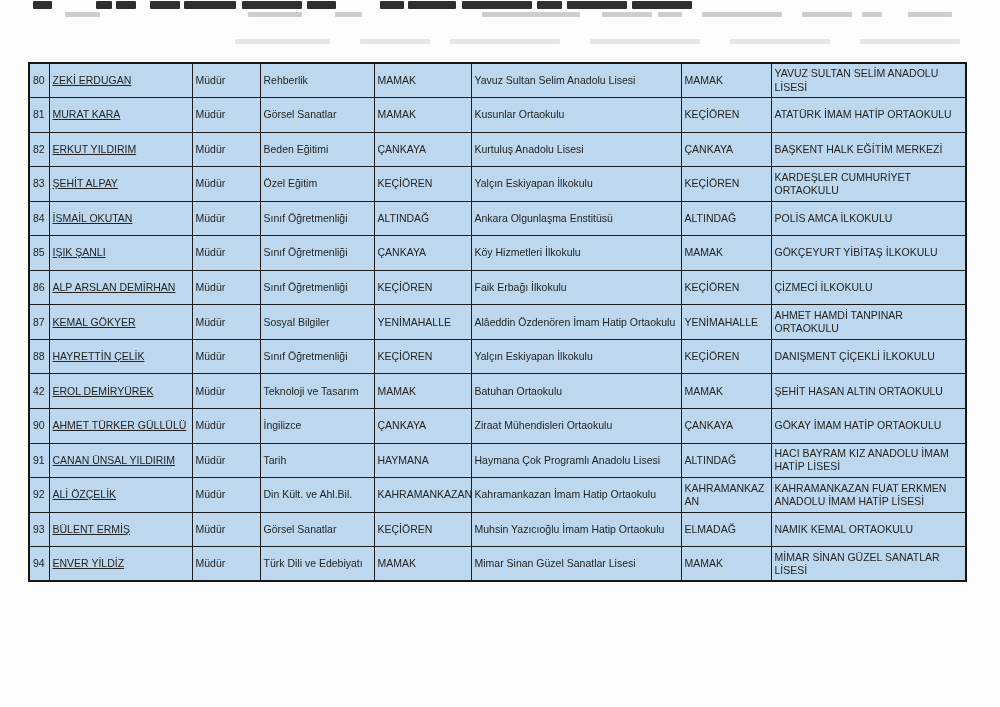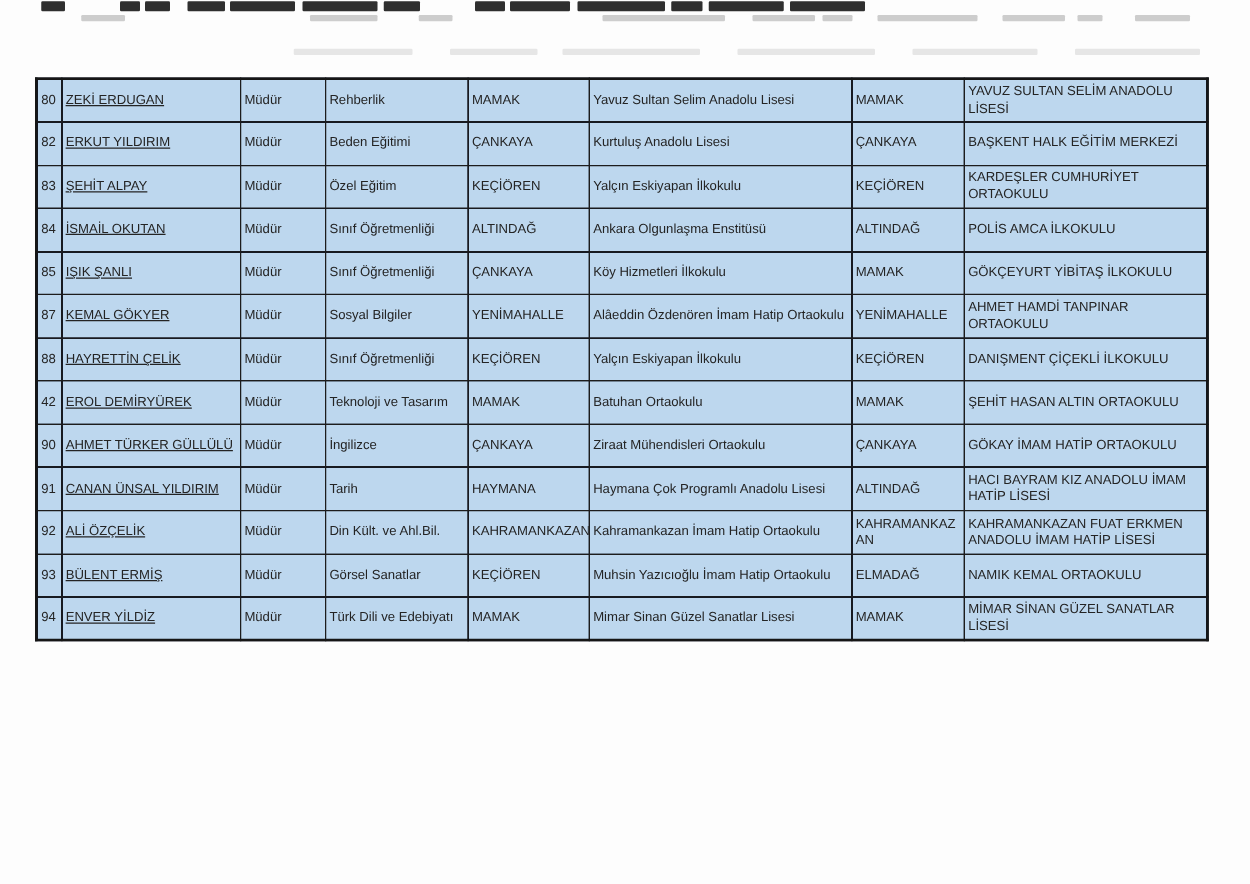--- a/index.html
+++ b/index.html
@@ -16,21 +16,21 @@
   .artifact-seg { position: absolute; border-radius: 1px; }
 
   
   table.personnel {
     position: absolute;
     left: 28px;
     top: 62px;
     width: 937px;
     border-collapse: collapse;
     table-layout: fixed;
-    background: #0f172a;
+    background: #f97316;
     border: 2.5px solid #161616;
   }
   table.personnel td {
     border: 1.8px solid #1c1c1c;
     background: #bdd7ee;
     color: #242424;
     font-size: 10.5px;
     line-height: 1.25;
     vertical-align: middle;
     padding: 1px 3px;
@@ -104,20 +104,30 @@
           <td class="c-num">80</td>
           <td class="c-name">ZEKİ ERDUGAN</td>
           <td class="c-title">Müdür</td>
           <td class="c-branch">Rehberlik</td>
           <td class="c-dist1">MAMAK</td>
           <td class="c-school1">Yavuz Sultan Selim Anadolu Lisesi</td>
           <td class="c-dist2">MAMAK</td>
           <td class="c-school2">YAVUZ SULTAN SELİM ANADOLU LİSESİ</td>
         </tr>
         <tr>
+          <td class="c-num">81</td>
+          <td class="c-name">MURAT KARA</td>
+          <td class="c-title">Müdür</td>
+          <td class="c-branch">Görsel Sanatlar</td>
+          <td class="c-dist1">MAMAK</td>
+          <td class="c-school1">Kusunlar Ortaokulu</td>
+          <td class="c-dist2">KEÇİÖREN</td>
+          <td class="c-school2">ATATÜRK İMAM HATİP ORTAOKULU</td>
+        </tr>
+        <tr>
           <td class="c-num">82</td>
           <td class="c-name">ERKUT YILDIRIM</td>
           <td class="c-title">Müdür</td>
           <td class="c-branch">Beden Eğitimi</td>
           <td class="c-dist1">ÇANKAYA</td>
           <td class="c-school1">Kurtuluş Anadolu Lisesi</td>
           <td class="c-dist2">ÇANKAYA</td>
           <td class="c-school2">BAŞKENT HALK EĞİTİM MERKEZİ</td>
         </tr>
         <tr>
@@ -144,20 +154,30 @@
           <td class="c-num">85</td>
           <td class="c-name">IŞIK ŞANLI</td>
           <td class="c-title">Müdür</td>
           <td class="c-branch">Sınıf Öğretmenliği</td>
           <td class="c-dist1">ÇANKAYA</td>
           <td class="c-school1">Köy Hizmetleri İlkokulu</td>
           <td class="c-dist2">MAMAK</td>
           <td class="c-school2">GÖKÇEYURT YİBİTAŞ İLKOKULU</td>
         </tr>
         <tr>
+          <td class="c-num">86</td>
+          <td class="c-name">ALP ARSLAN DEMİRHAN</td>
+          <td class="c-title">Müdür</td>
+          <td class="c-branch">Sınıf Öğretmenliği</td>
+          <td class="c-dist1">KEÇİÖREN</td>
+          <td class="c-school1">Faik Erbağı İlkokulu</td>
+          <td class="c-dist2">KEÇİÖREN</td>
+          <td class="c-school2">ÇİZMECİ İLKOKULU</td>
+        </tr>
+        <tr>
           <td class="c-num">87</td>
           <td class="c-name">KEMAL GÖKYER</td>
           <td class="c-title">Müdür</td>
           <td class="c-branch">Sosyal Bilgiler</td>
           <td class="c-dist1">YENİMAHALLE</td>
           <td class="c-school1">Alâeddin Özdenören İmam Hatip Ortaokulu</td>
           <td class="c-dist2">YENİMAHALLE</td>
           <td class="c-school2">AHMET HAMDİ TANPINAR ORTAOKULU</td>
         </tr>
         <tr>

